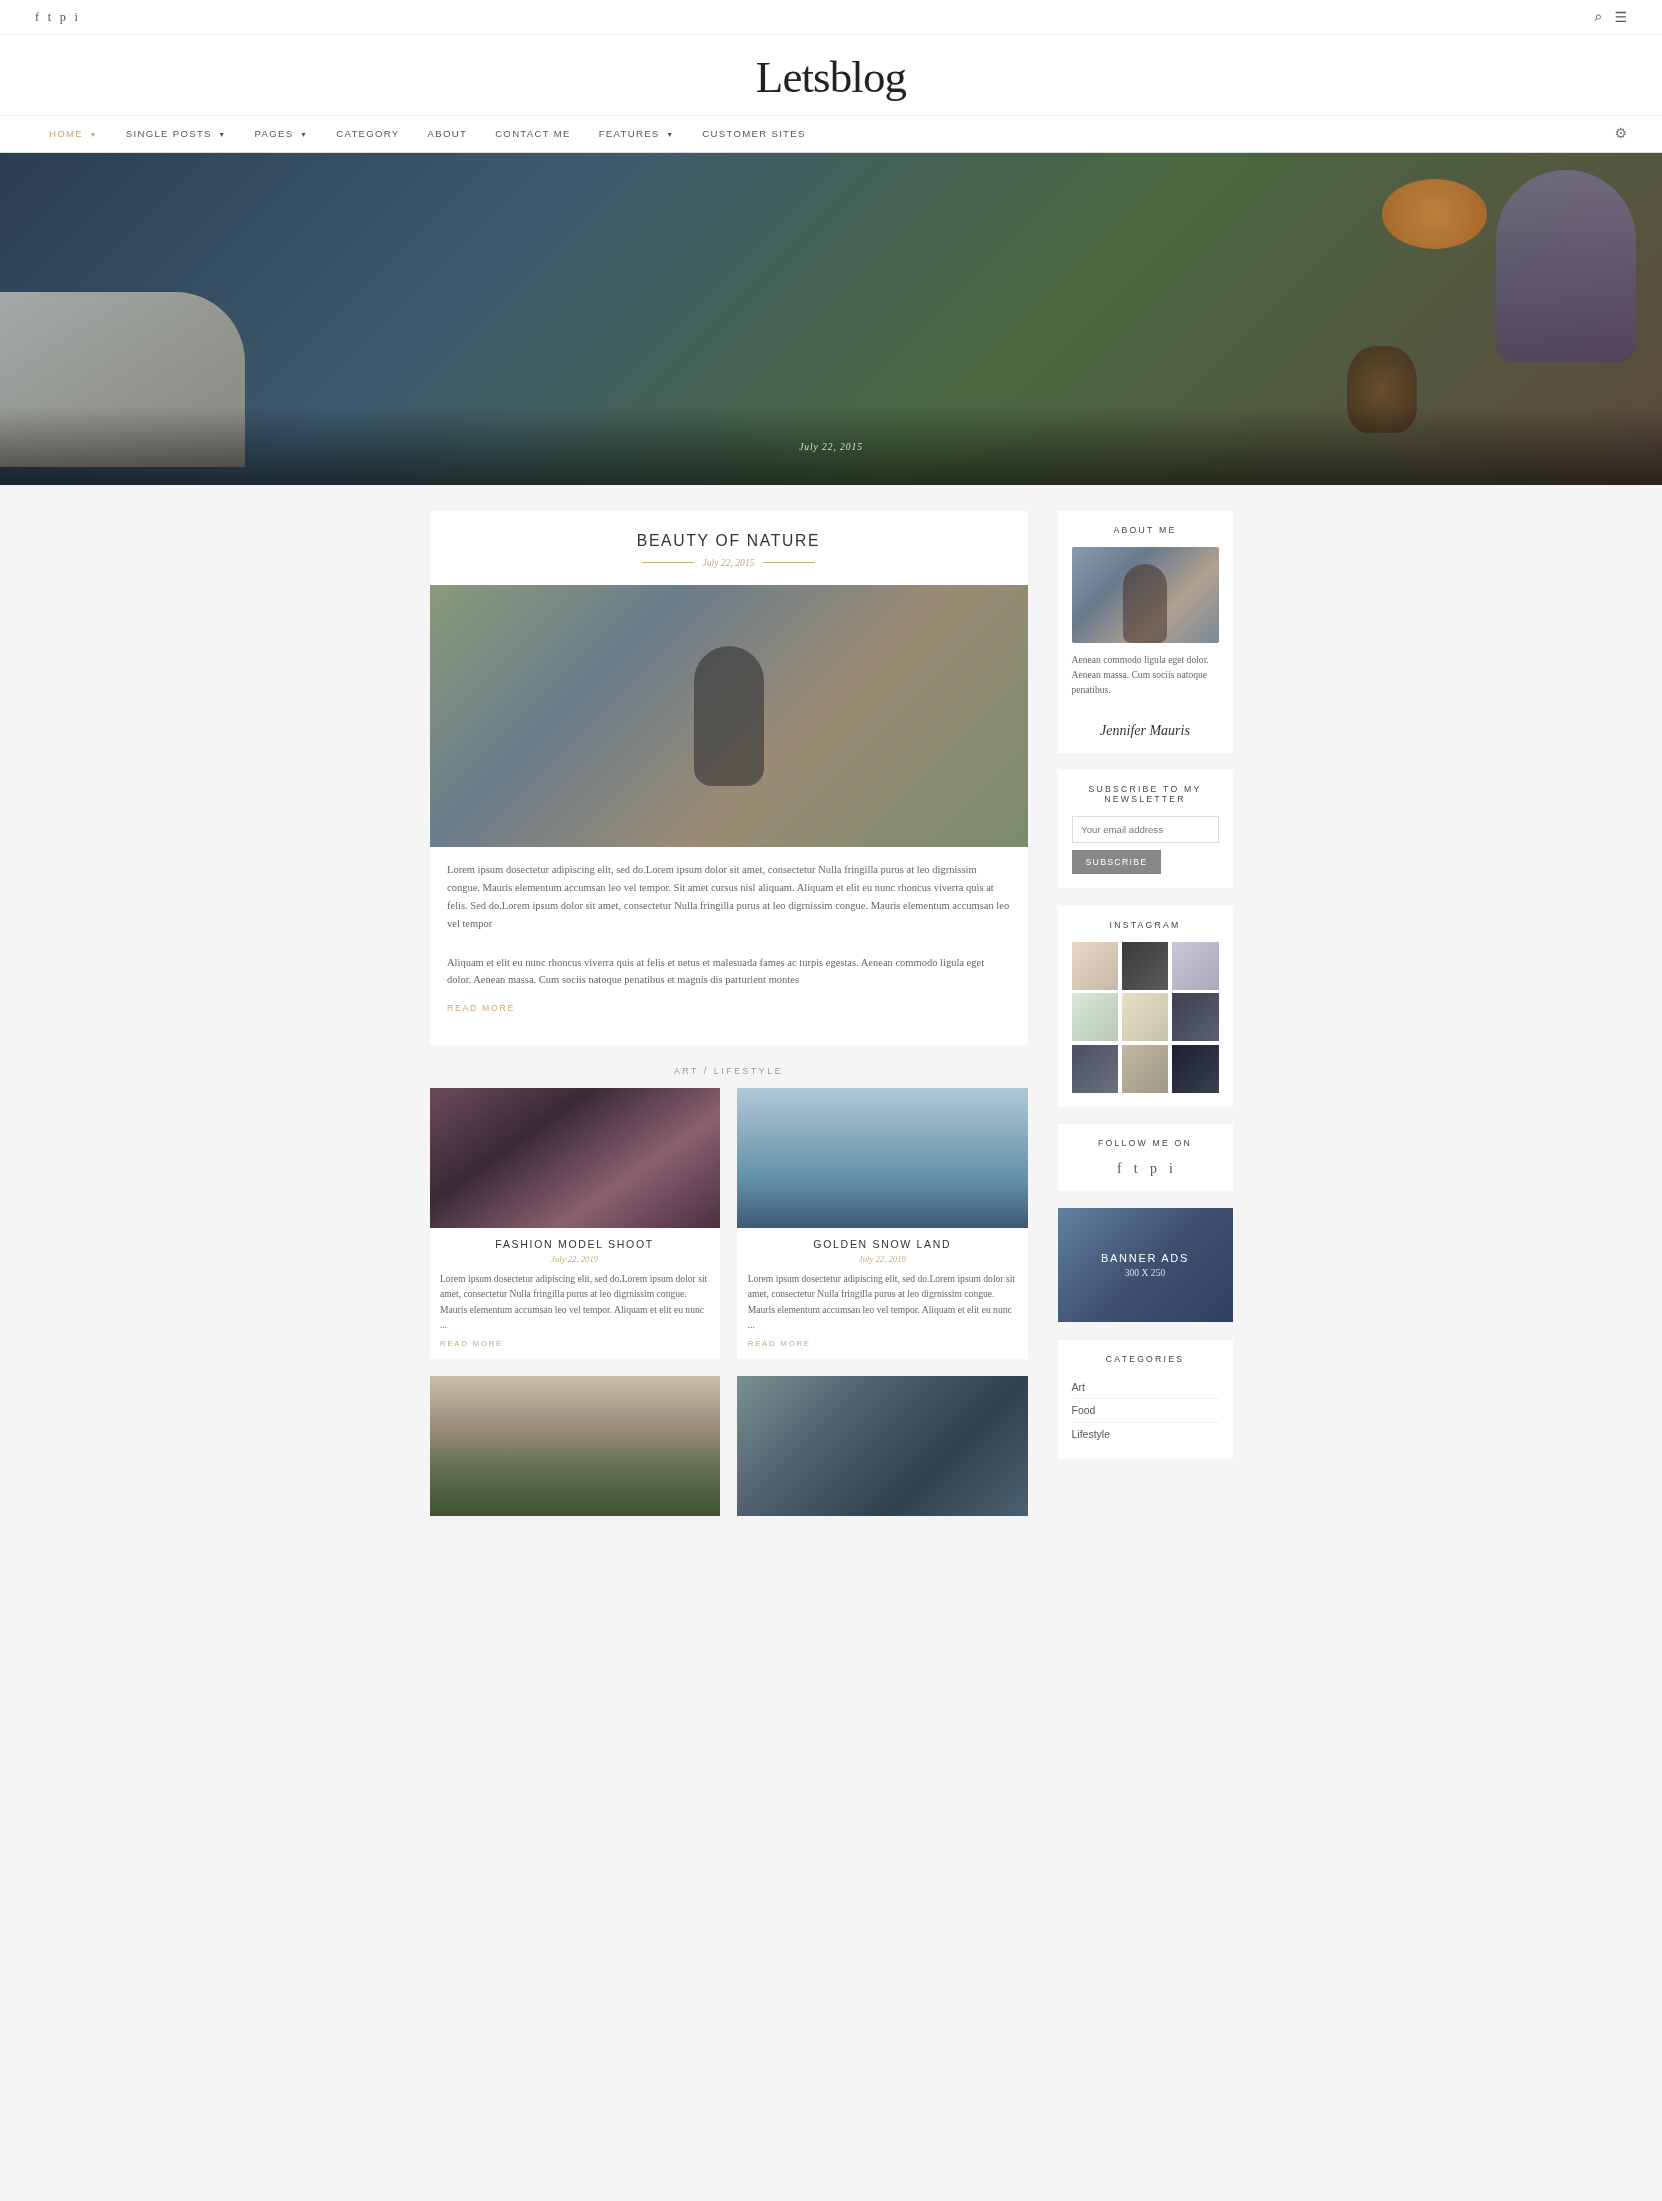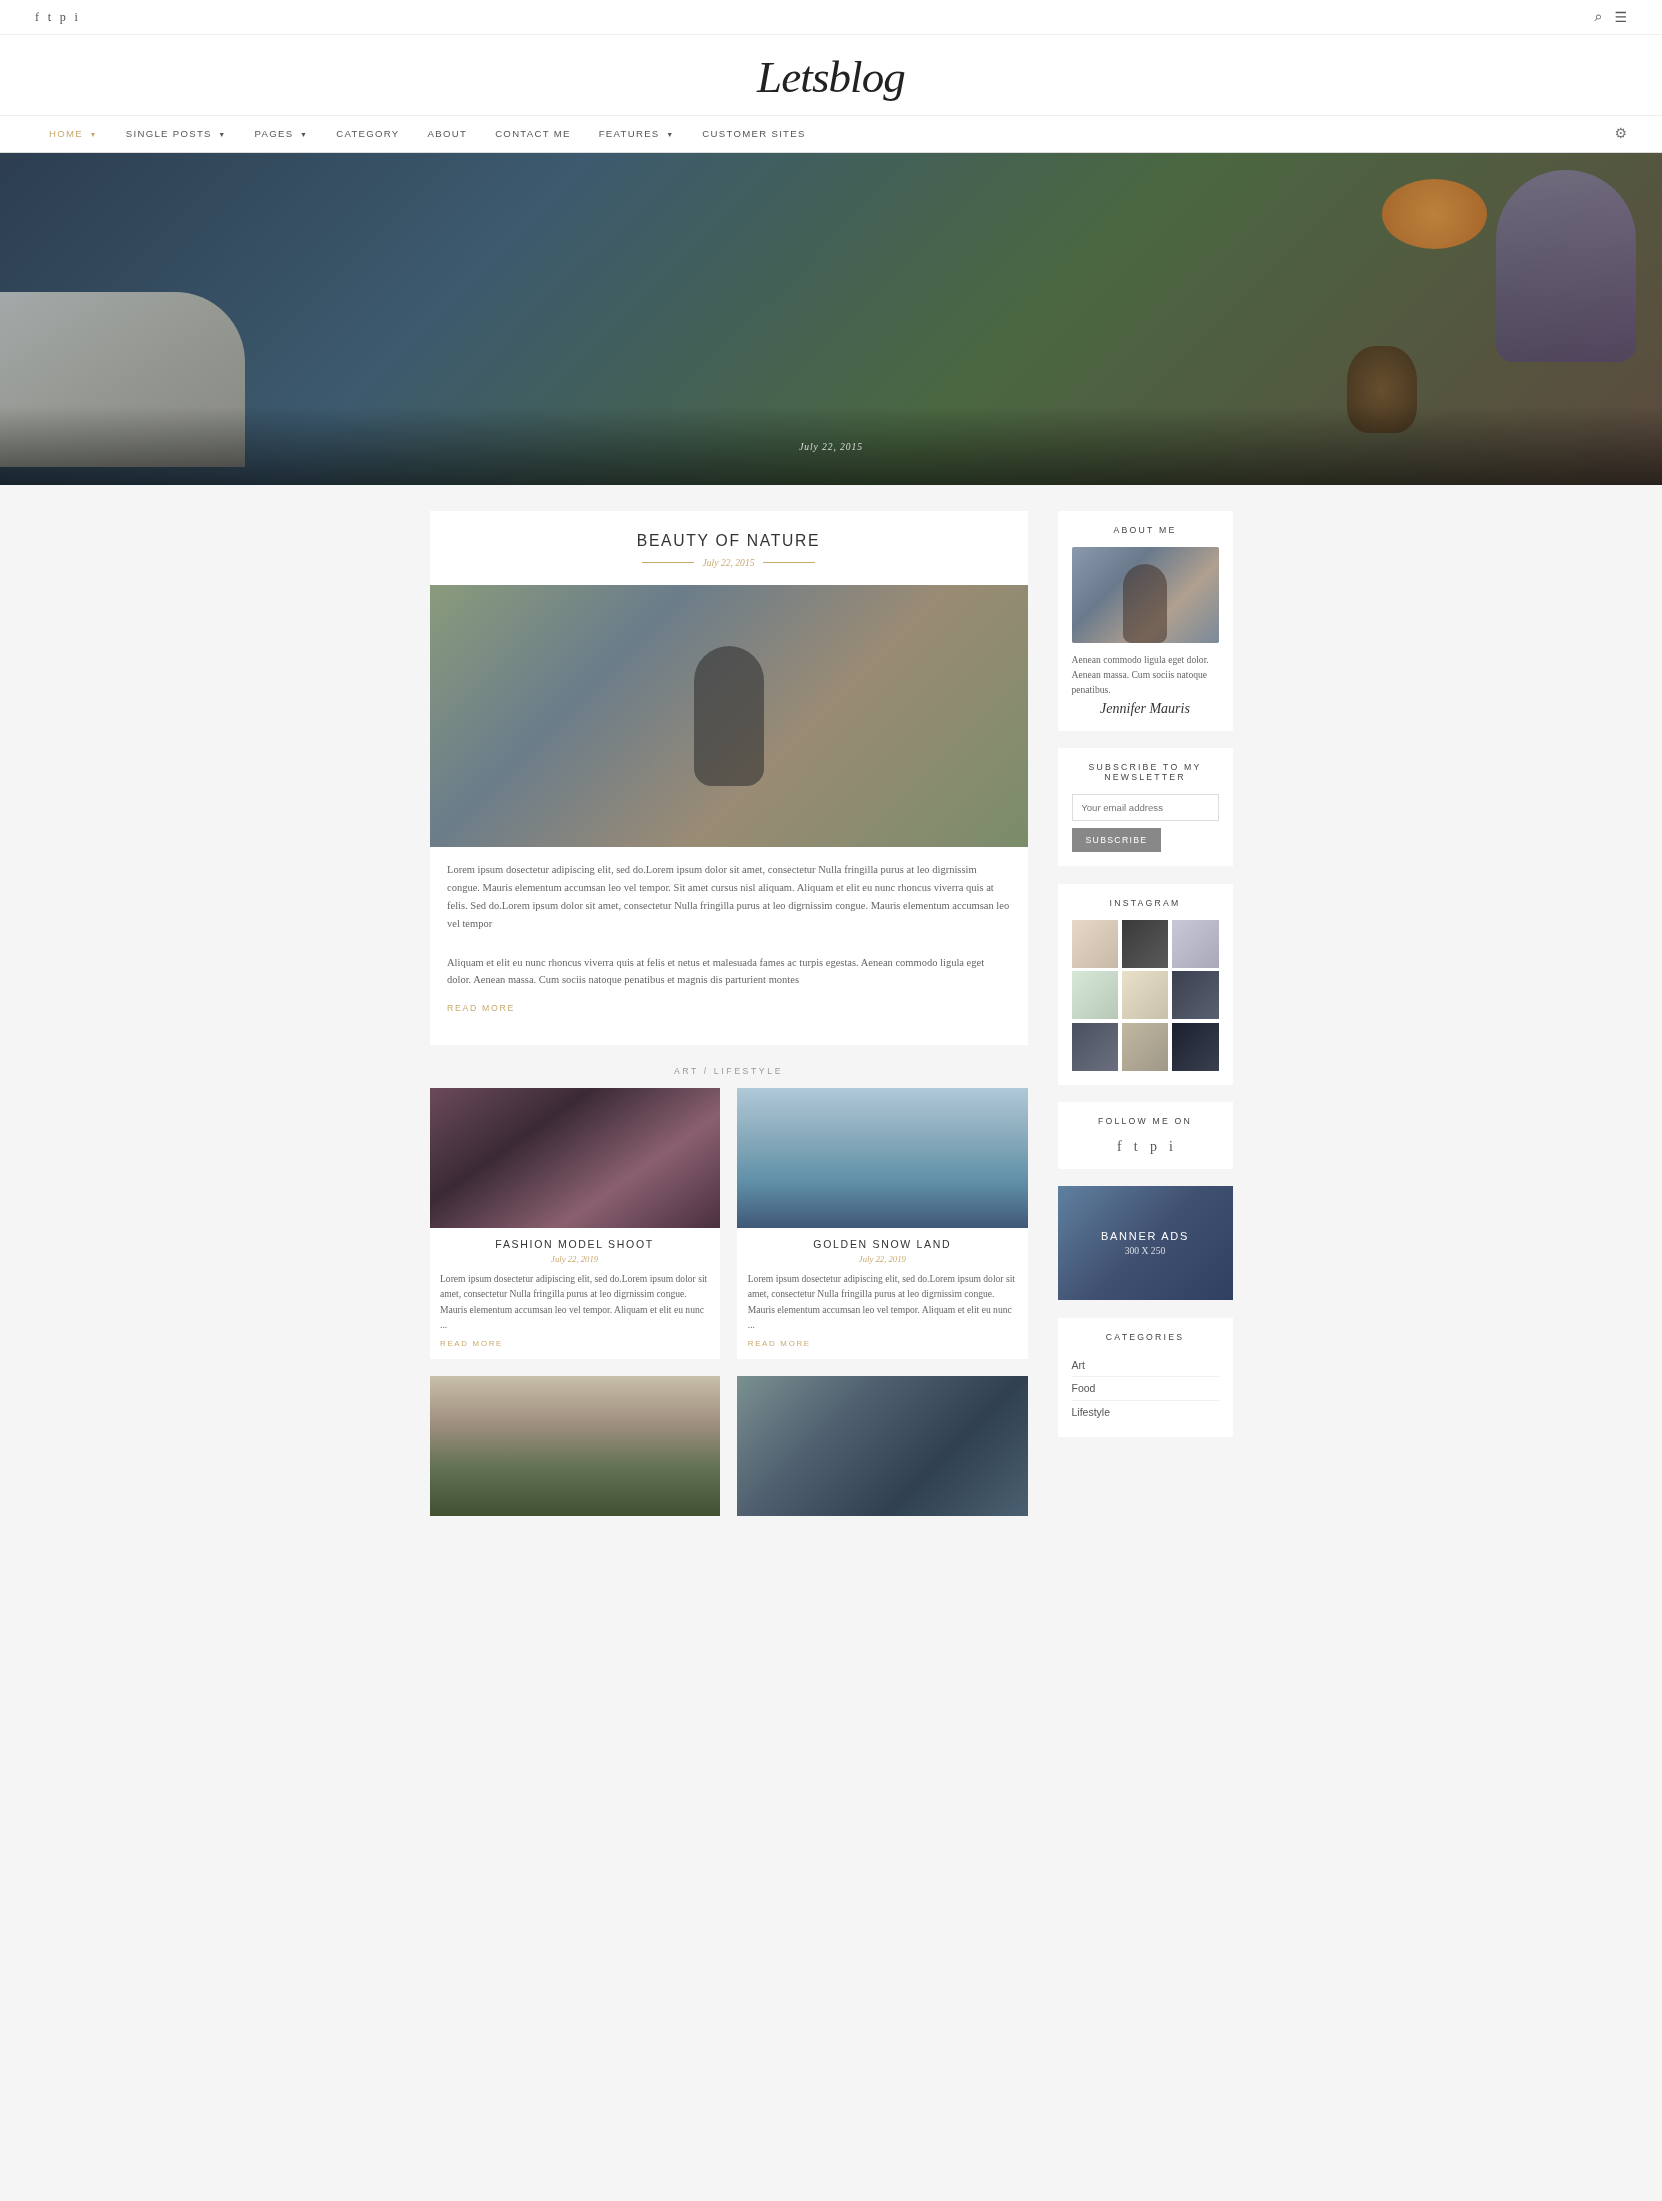--- a/index.html
+++ b/index.html
@@ -25,21 +25,20 @@
       text-align: center;
       padding: 15.7px 0 12.2px;
       border-bottom: 0.9px solid #eee;
     }
     .logo-text {
       font-family: 'Georgia', cursive;
       font-size: 45px;
       font-weight: 400;
       color: #222;
       letter-spacing: -0.9px;
-      font-style: italic;
     }
 
     
     .nav-bar {
       background: #fff;
       border-bottom: 0.9px solid #ddd;
       display: flex;
       align-items: center;
       justify-content: space-between;
       padding: 0 35px;
@@ -323,21 +322,21 @@
       transform: translateX(-50%);
       width: 44px;
       height: 79px;
       background: rgba(60,40,30,0.5);
       border-radius: 22px 22px 8.7px 8.7px;
     }
     .about-text {
       font-size: 9.6px;
       line-height: 1.6;
       color: #666;
-      margin-bottom: 3px;
+      margin-bottom: 25px;
     }
     .about-signature {
       font-size: 14px;
       font-style: italic;
       color: #333;
       text-align: center;
       font-family: 'Georgia', cursive;
     }
 
     

